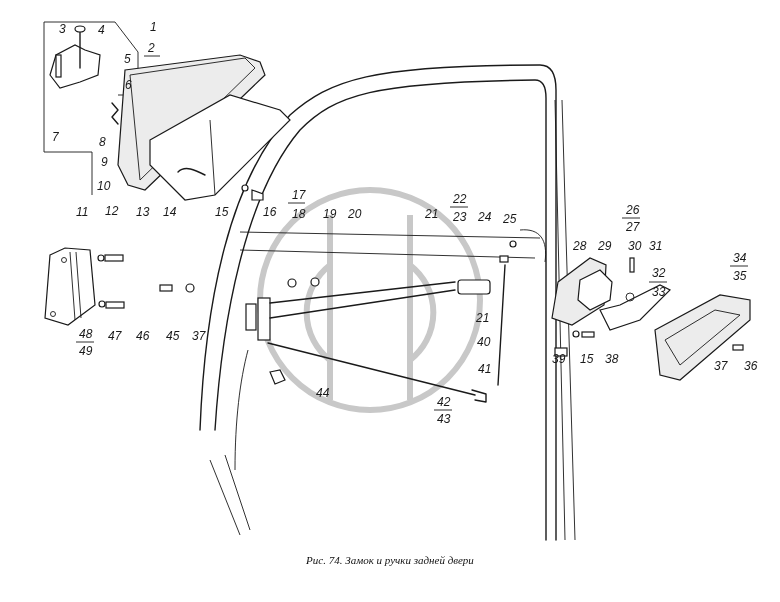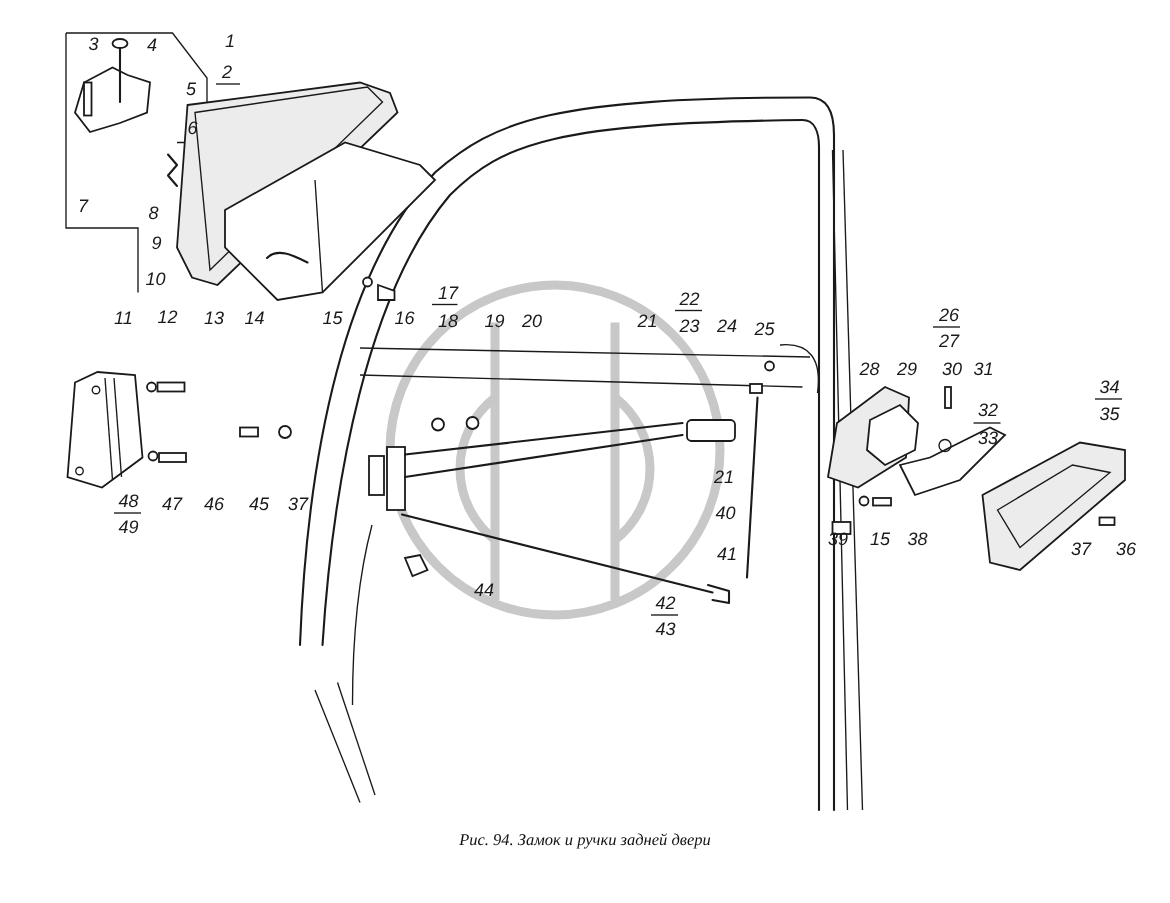--- a/index.html
+++ b/index.html
@@ -159,13 +159,13 @@
     <text class="callout" x="733" y="280">35</text>
     <line class="leader" x1="730" y1="266" x2="748" y2="266"></line>
     <text class="callout" x="552" y="363">39</text>
     <text class="callout" x="580" y="363">15</text>
     <text class="callout" x="605" y="363">38</text>
     <text class="callout" x="714" y="370">37</text>
     <text class="callout" x="744" y="370">36</text>
   </g>
 </svg>
 
-<div class="caption">Рис. 94. Замок и ручки задней двери</div>
+<div class="caption">Рис. 74. Замок и ручки задней двери</div>
 
 </body></html>

